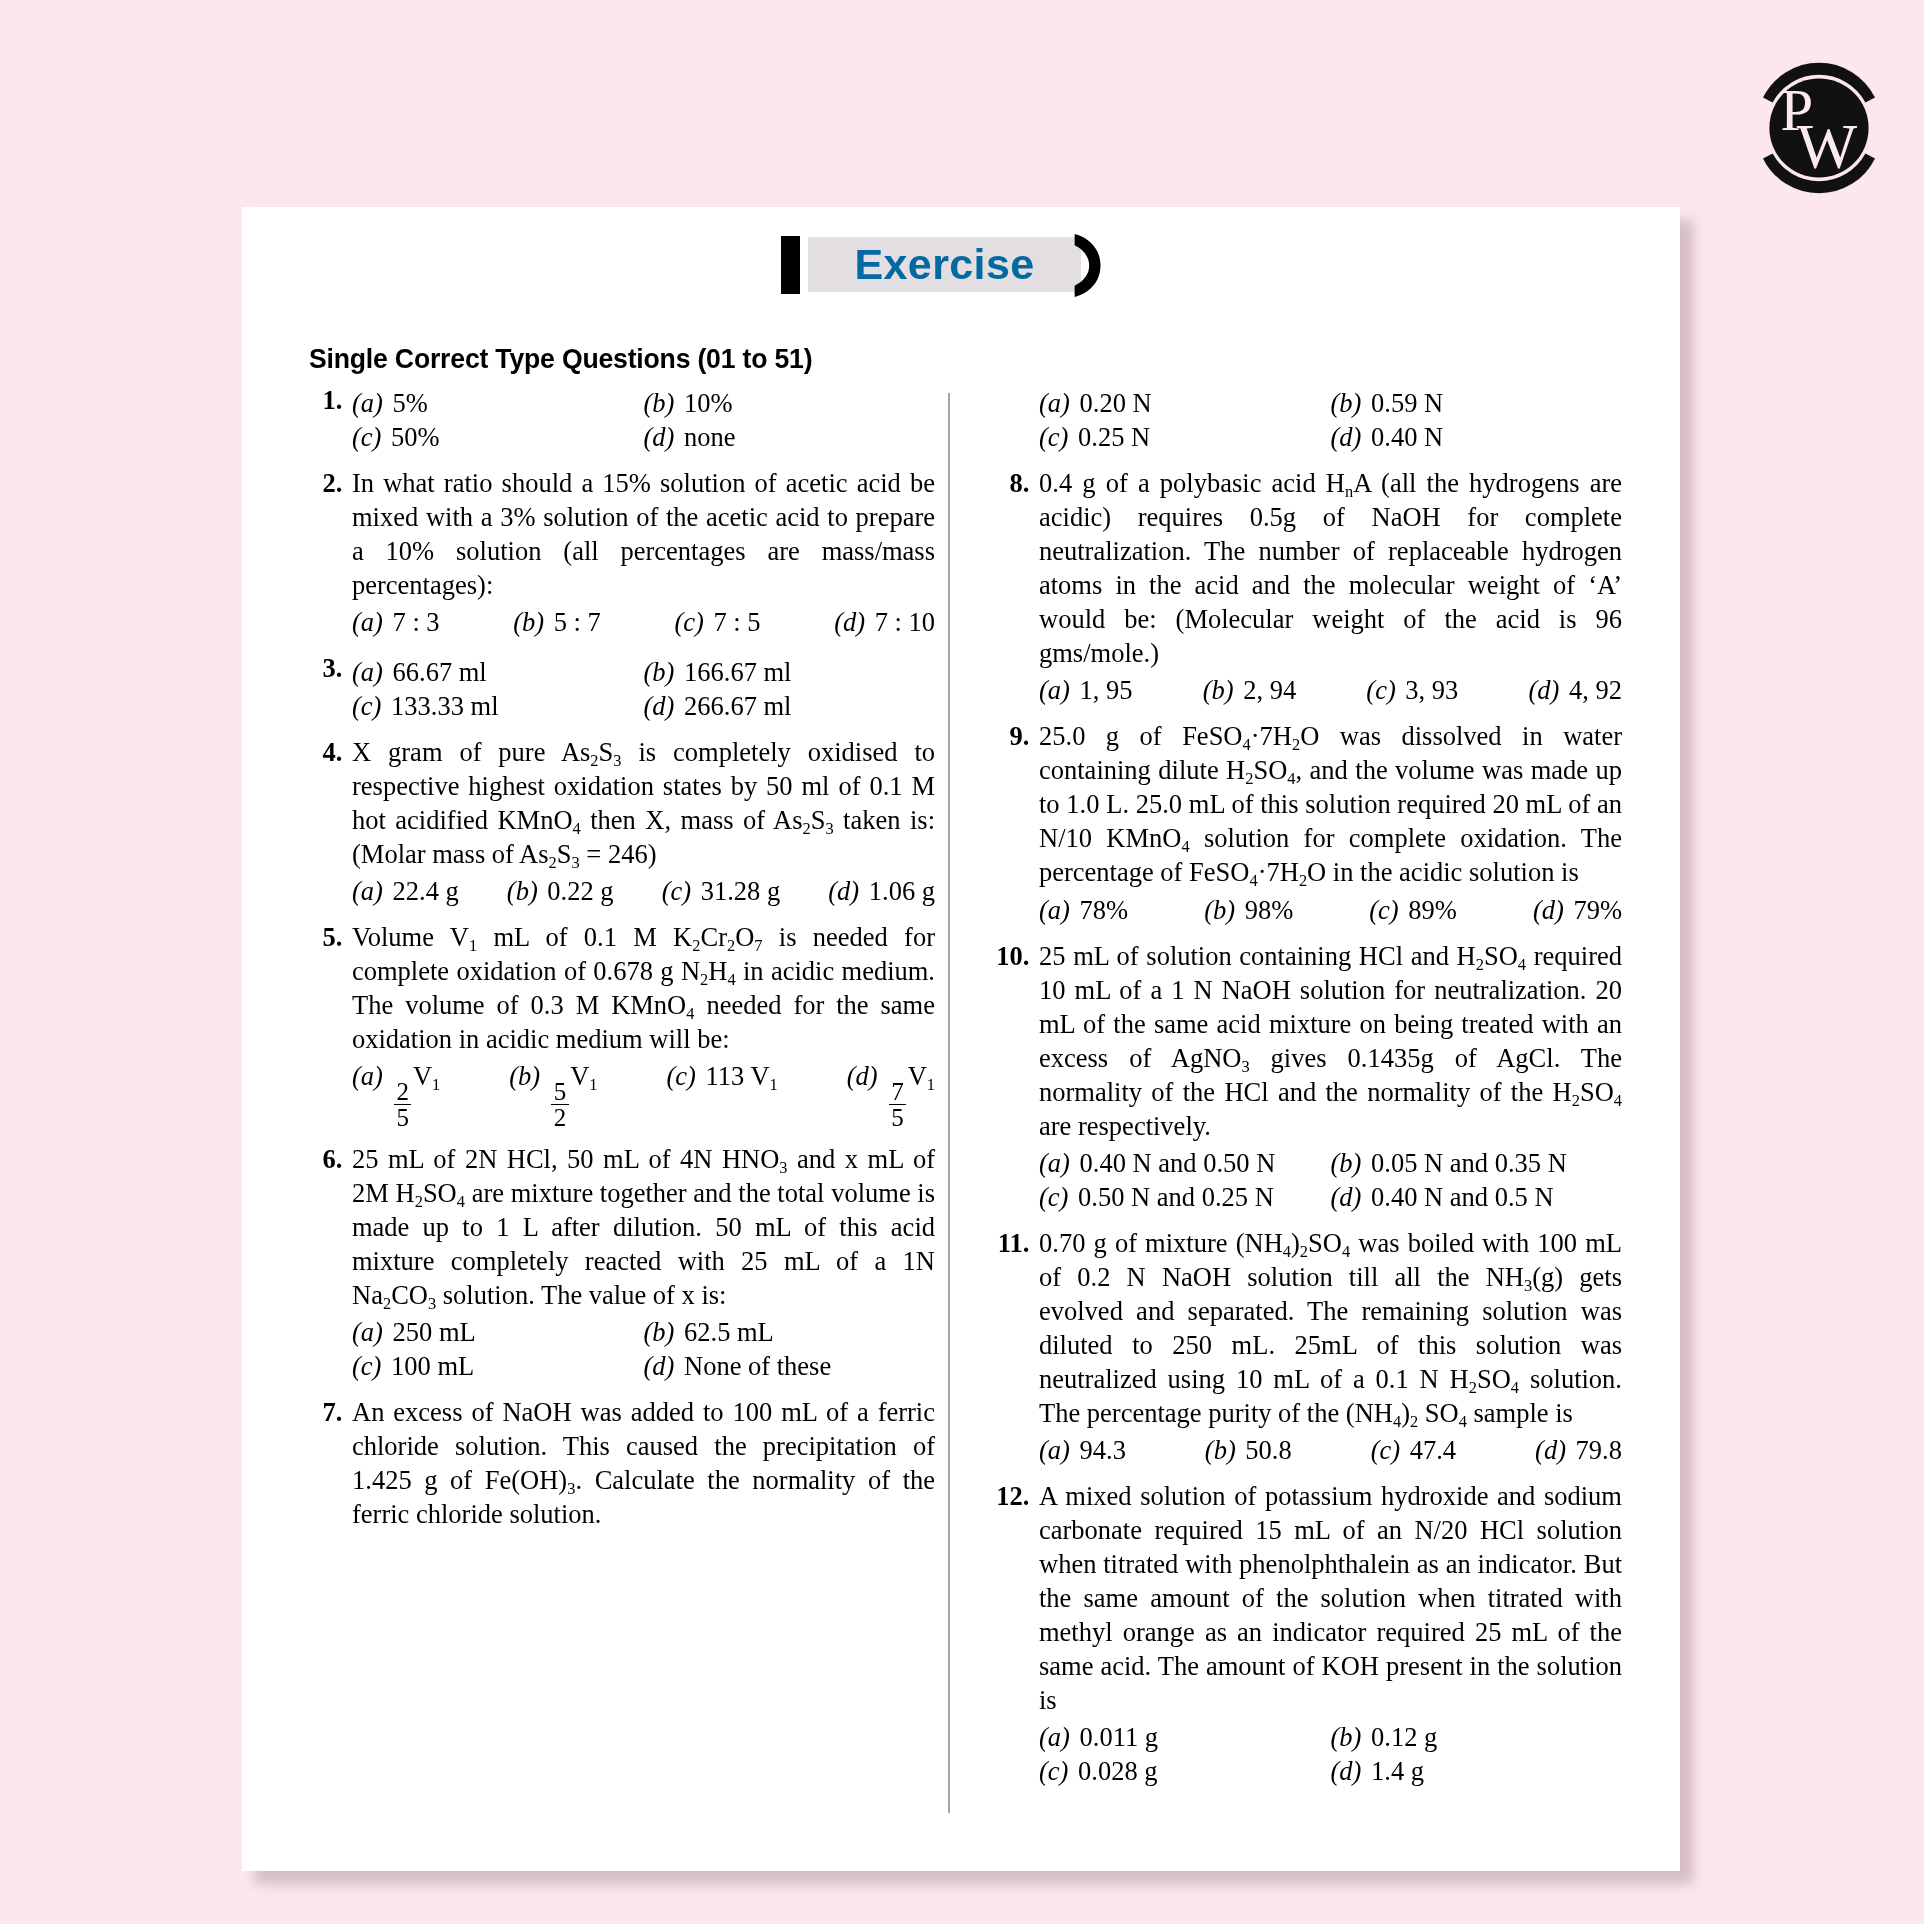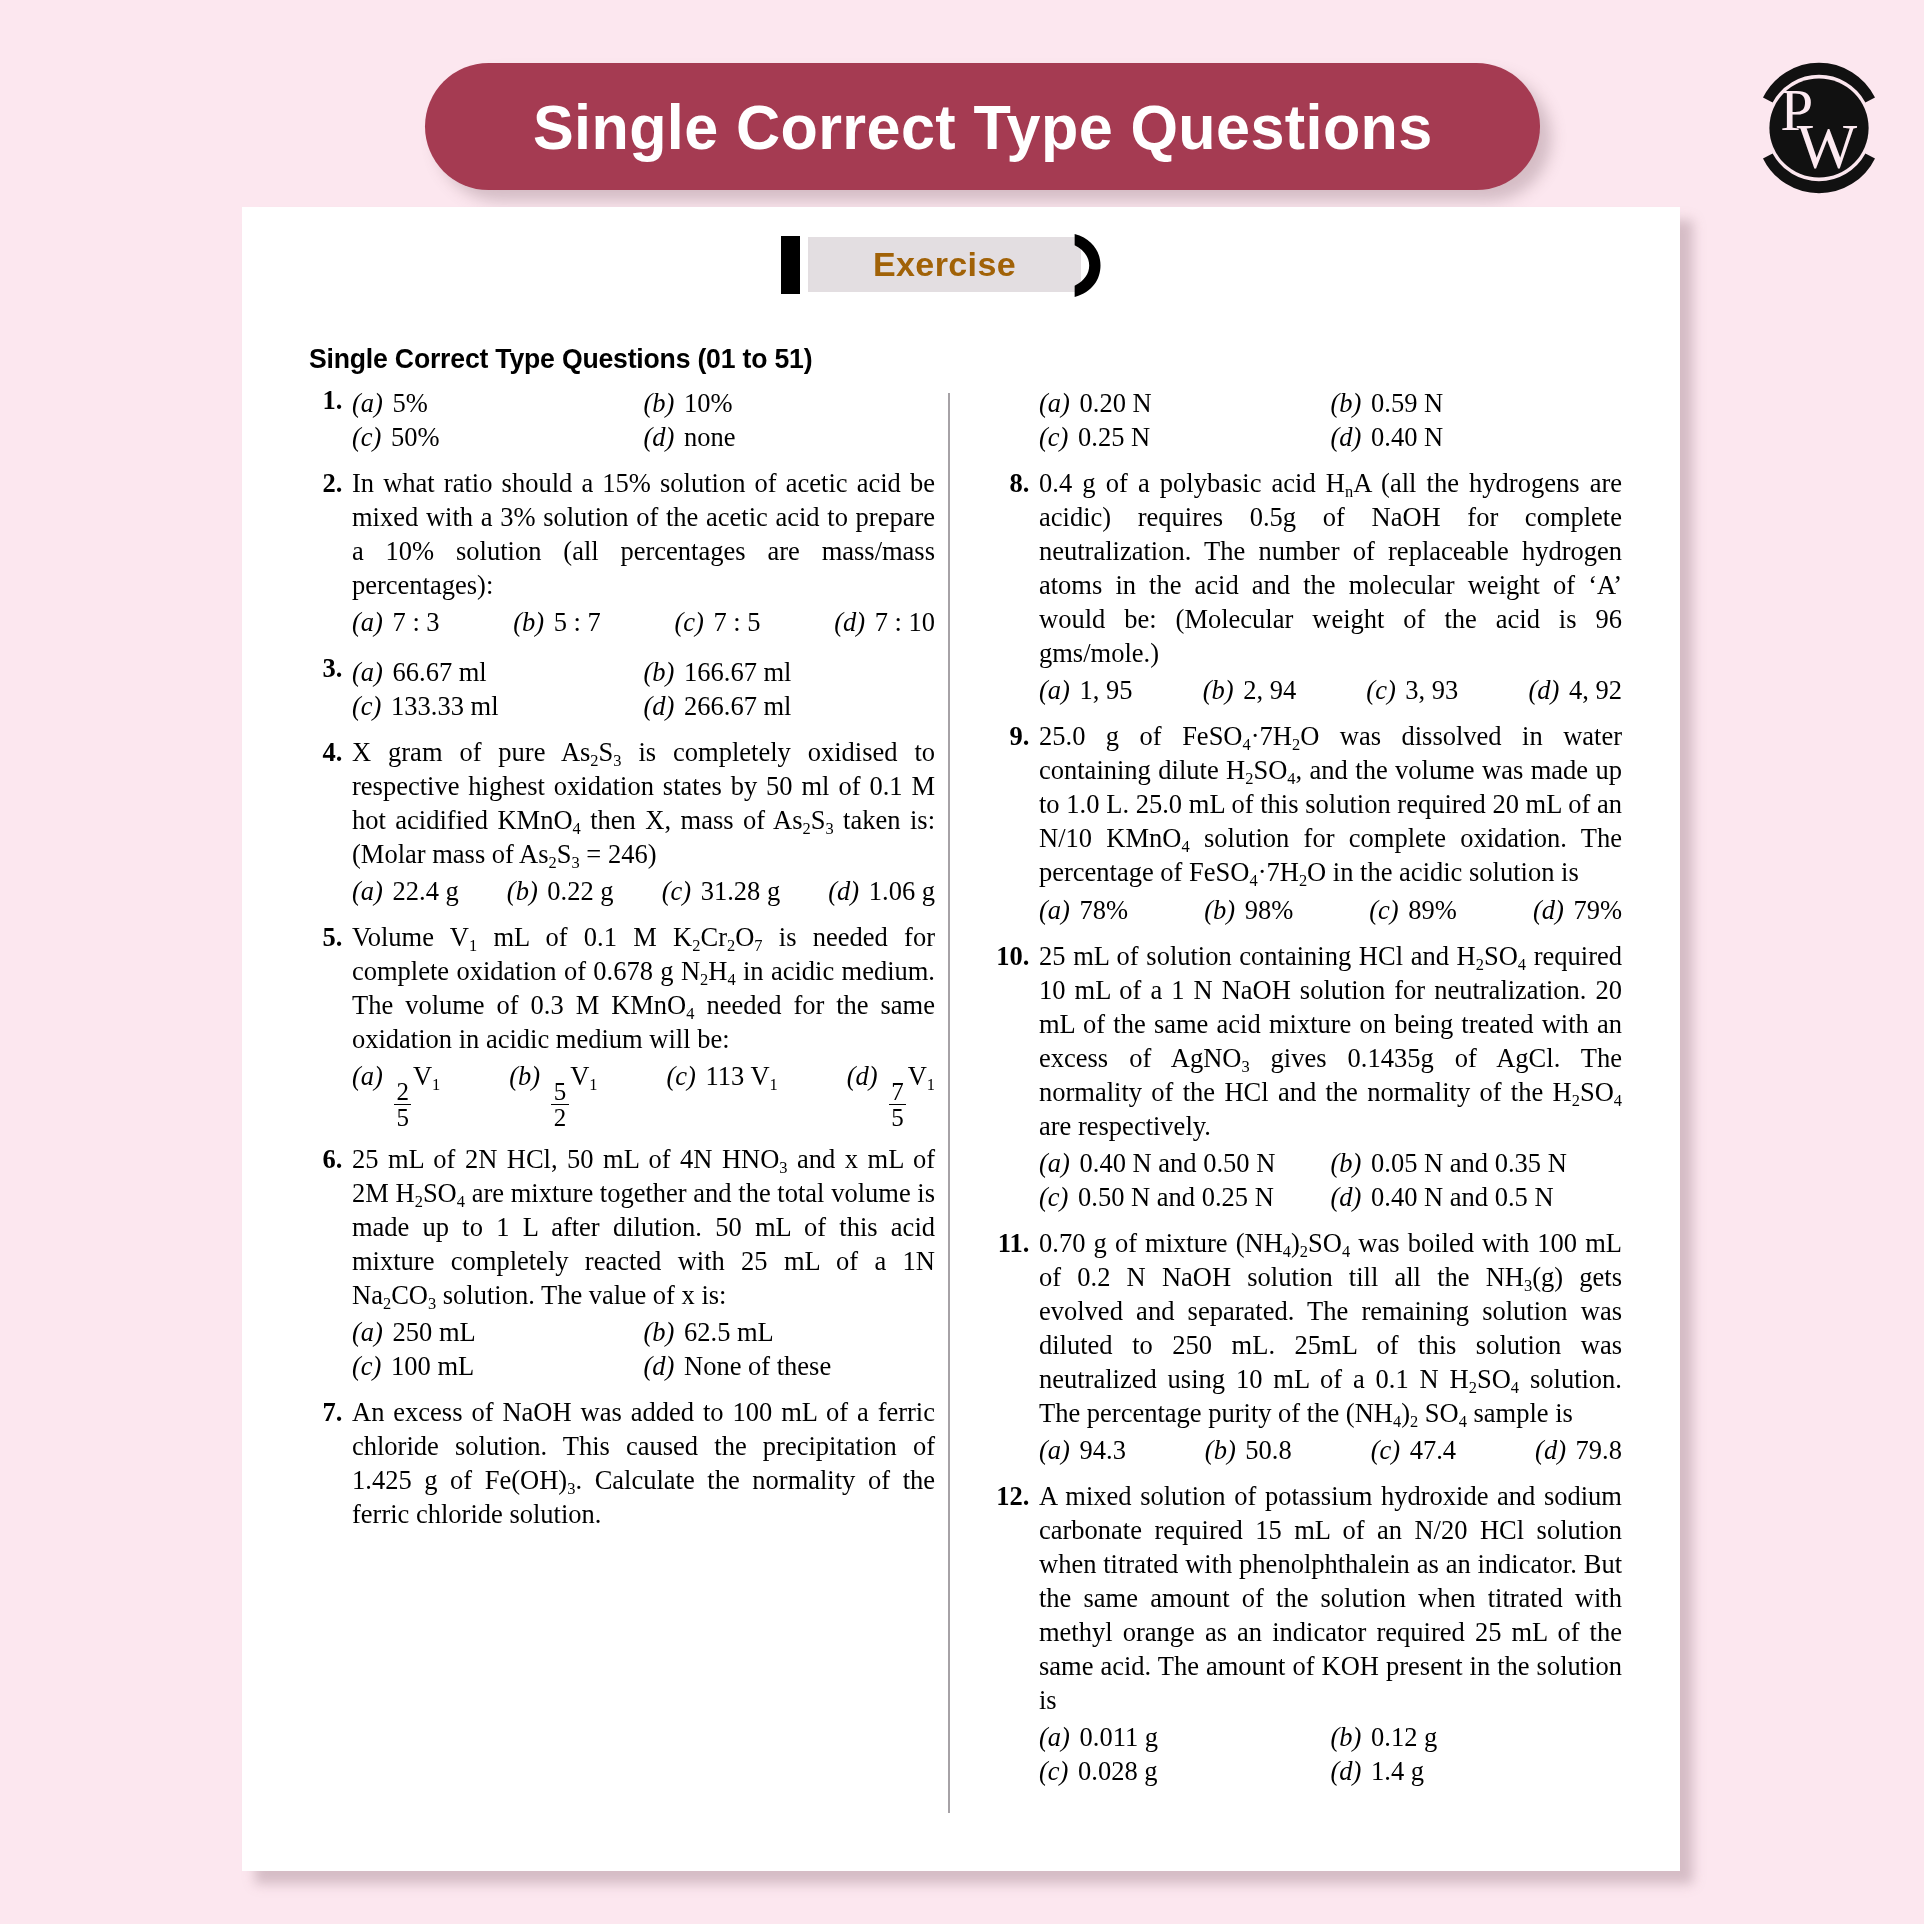--- a/index.html
+++ b/index.html
@@ -43,21 +43,21 @@
     position:absolute;left:539px;top:27px;width:337px;height:61px;
   }
   .ex-bar{position:absolute;left:0;top:1.6px;width:19px;height:58px;background:#000;}
   .ex-box{
     position:absolute;left:27px;top:3.2px;width:273px;height:55px;
     background:#e3dee1;
     display:flex;align-items:center;justify-content:center;
   }
   .ex-label{
     font-family:"Liberation Sans", sans-serif;
-    font-weight:bold;font-size:34px;color:#a16207;letter-spacing:0.4px;
+    font-weight:bold;font-size:43px;color:#0369a1;letter-spacing:0.4px;
   }
   .ex-bracket{position:absolute;left:292px;top:0px;width:34px;height:63px;}
 
   
   .section-head{
     position:absolute;left:67px;top:136px;
     font-family:"Liberation Sans", sans-serif;
     font-weight:bold;font-size:28px;color:#000;
     letter-spacing:-0.2px;
     transform:scaleX(.95);transform-origin:left center;
@@ -103,25 +103,20 @@
   .frac{display:inline-flex;flex-direction:column;vertical-align:-0.55em;
         text-align:center;line-height:1;margin:0 1.6px;}
   .frac .num{font-size:25px;padding:0 2.4px;}
   .frac .den{font-size:25px;padding:0 2.4px;border-top:1.6px solid #000;}
 </style>
 </head>
 <body>
 
 <div class="page-root">
 
-  <div class="banner-wrap">
-    <div class="banner">
-      <div class="banner-title">Single Correct Type Questions</div>
-    </div>
-  </div>
 
   <div class="logo">
     <svg width="144" height="144" viewBox="0 0 180 180">
       <path d="M20,52 A78,78 0 0 1 160,52 L148,58 A66,66 0 0 0 32,58 Z" fill="#111"></path>
       <path d="M20,128 A78,78 0 0 0 160,128 L148,122 A66,66 0 0 1 32,122 Z" fill="#111"></path>
       <circle cx="90" cy="90" r="62" fill="#111"></circle>
       <text x="62" y="93" font-family="Liberation Serif, serif" font-size="74" fill="#fdeaf1" text-anchor="middle">P</text>
       <text x="100" y="140" font-family="Liberation Serif, serif" font-size="80" fill="#fdeaf1" text-anchor="middle">W</text>
     </svg>
   </div>

